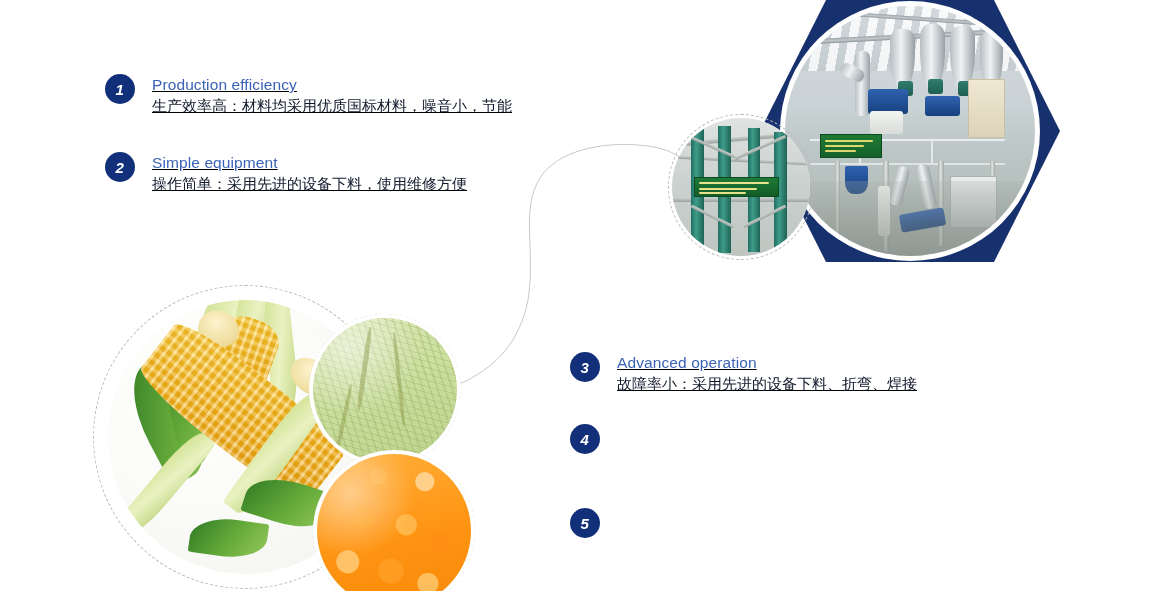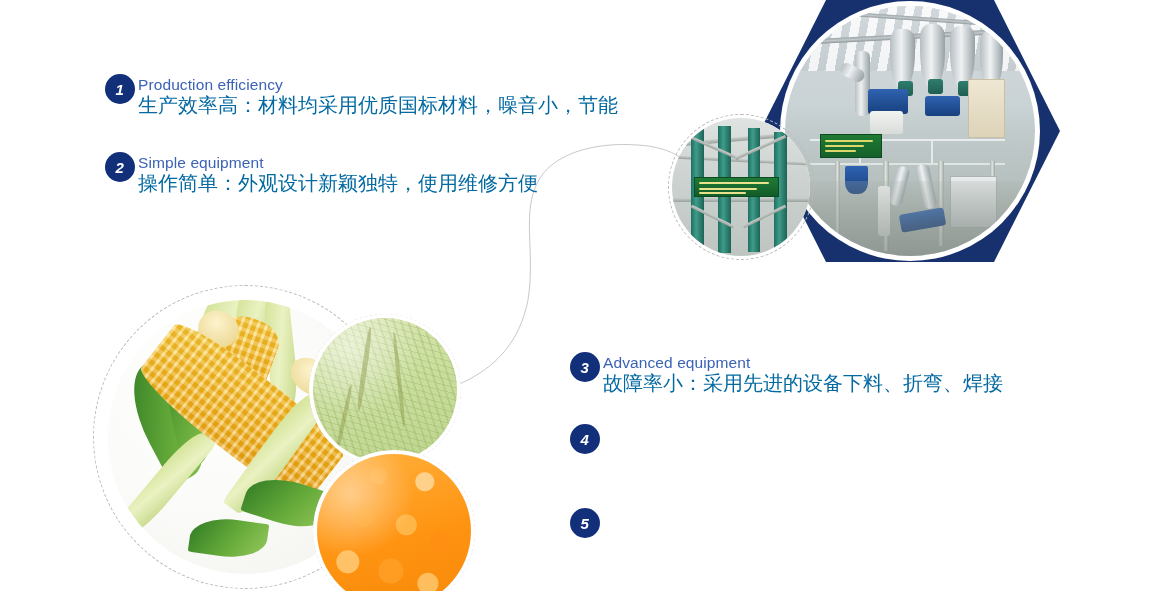--- a/index.html
+++ b/index.html
@@ -34,33 +34,34 @@
     font-style: italic;
     font-weight: bold;
     display: flex;
     align-items: center;
     justify-content: center;
     flex: 0 0 auto;
     line-height: 1;
     letter-spacing: 0.5px;
   }
   .feature-text {
-    margin-left: 3px;
+    margin-left: 17px;
     padding-top: 1px;
+    text-decoration: underline;
   }
   .feature-title {
     font-size: 15.5px;
     color: #3a62b5;
     line-height: 19px;
     white-space: nowrap;
     letter-spacing: 0.1px;
   }
   .feature-desc {
-    font-size: 20px;
-    color: #0369a1;
+    font-size: 15px;
+    color: #0f172a;
     line-height: 21px;
     white-space: nowrap;
     margin-top: 1px;
   }
 
   #item-1 { left: 105px; top: 74px; }
   #item-2 { left: 105px; top: 152px; }
   #item-3 { left: 570px; top: 352px; }
   #item-4 { left: 570px; top: 424px; }
   #item-5 { left: 570px; top: 508px; }
@@ -469,28 +470,28 @@
     <div class="feature-text">
       <div class="feature-title">Production efficiency</div>
       <div class="feature-desc">生产效率高：材料均采用优质国标材料，噪音小，节能</div>
     </div>
   </div>
 
   <div class="feature-item" id="item-2">
     <div class="badge">2</div>
     <div class="feature-text">
       <div class="feature-title">Simple equipment</div>
-      <div class="feature-desc">操作简单：外观设计新颖独特，使用维修方便</div>
+      <div class="feature-desc">操作简单：采用先进的设备下料，使用维修方便</div>
     </div>
   </div>
 
   <div class="feature-item" id="item-3">
     <div class="badge">3</div>
     <div class="feature-text">
-      <div class="feature-title">Advanced equipment</div>
+      <div class="feature-title">Advanced operation</div>
       <div class="feature-desc">故障率小：采用先进的设备下料、折弯、焊接</div>
     </div>
   </div>
 
   <div class="feature-item" id="item-4">
     <div class="badge">4</div>
     <div class="feature-text">
     </div>
   </div>
 

